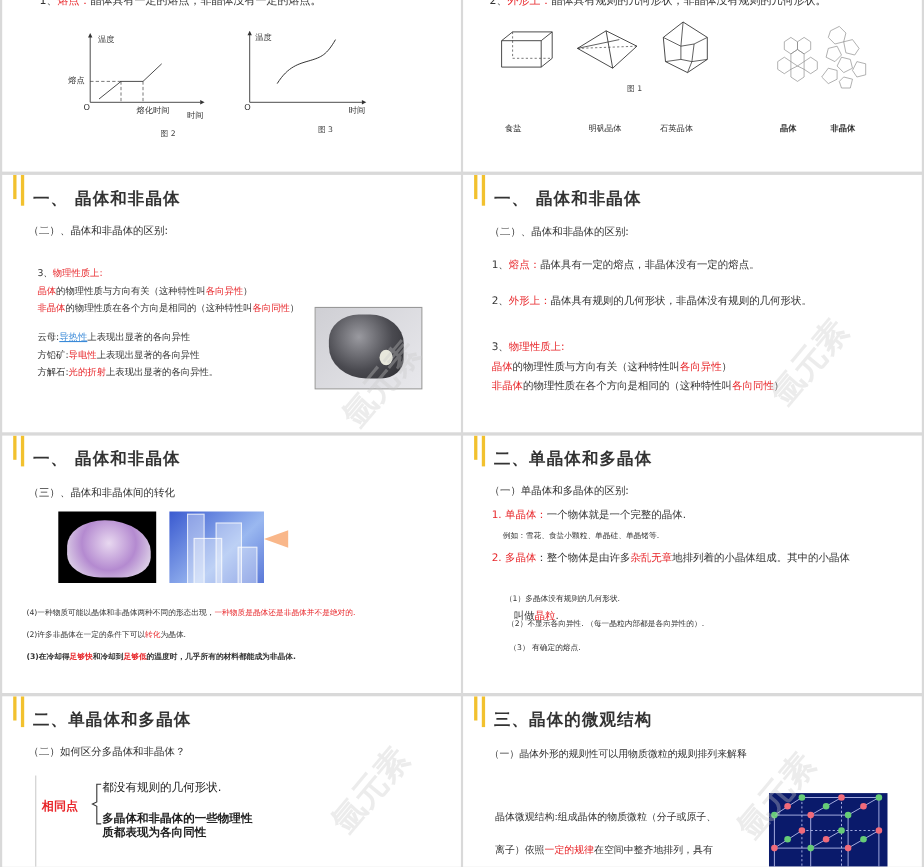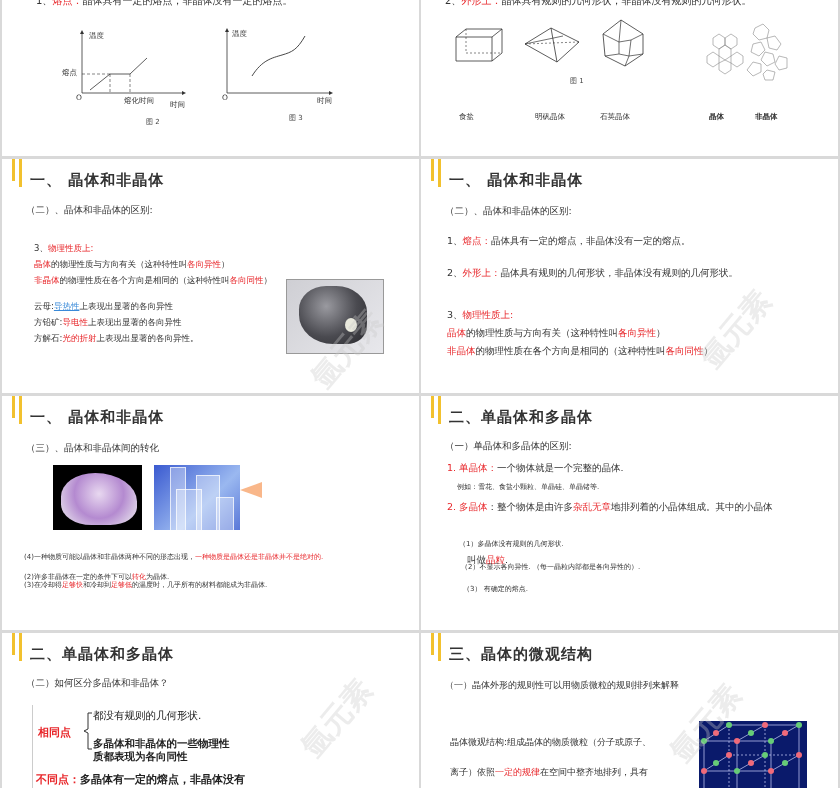--- a/index.html
+++ b/index.html
@@ -170,21 +170,21 @@
   </div>
   <div style="position:absolute;left:152px;top:69px;width:86px;height:65px;background:linear-gradient(135deg,#3a5ad0,#9ab8f0 60%,#5a78d8);overflow:hidden;">
     <div style="position:absolute;left:16px;top:2px;width:14px;height:63px;background:rgba(255,255,255,0.35);border:1px solid rgba(255,255,255,0.7);"></div>
     <div style="position:absolute;left:42px;top:10px;width:22px;height:55px;background:rgba(255,255,255,0.35);border:1px solid rgba(255,255,255,0.7);"></div>
     <div style="position:absolute;left:22px;top:24px;width:24px;height:41px;background:rgba(255,255,255,0.35);border:1px solid rgba(255,255,255,0.7);"></div>
     <div style="position:absolute;left:62px;top:32px;width:16px;height:33px;background:rgba(255,255,255,0.35);border:1px solid rgba(255,255,255,0.7);"></div>
   </div>
   <div class="tail"></div>
   <div class="t" style="left:22px;top:156px;font-size:7px;"><span>(4)一种物质可能以晶体和非晶体两种不同的形态出现，</span><span class="red">一种物质是晶体还是非晶体并不是绝对的.</span></div>
   <div class="t" style="left:22px;top:176px;font-size:7px;"><span>(2)许多非晶体在一定的条件下可以</span><span class="red">转化</span><span>为晶体.</span></div>
-  <div class="t" style="left:22px;top:184px;font-size:7px;"><span>(3)在冷却得</span><span class="red">足够快</span><span>和冷却到</span><span class="red">足够低</span><span>的温度时，几乎所有的材料都能成为非晶体.</span></div>
+  <div class="t" style="left:22px;top:196px;font-size:7px;font-weight:bold;"><span>(3)在冷却得</span><span class="red">足够快</span><span>和冷却到</span><span class="red">足够低</span><span>的温度时，几乎所有的材料都能成为非晶体.</span></div>
 </div>
 
 <div class="slide s6">
   <div class="bars">
       <i class="a"></i>
       <i class="b"></i>
     </div>
   <div class="title">二、单晶体和多晶体</div>
   <div class="sub" style="top:44px;">（一）单晶体和多晶体的区别:</div>
   <div class="tm" style="left:26px;top:66px;"><span class="red">1.</span> <span class="red">单晶体：</span><span>一个物体就是一个完整的晶体.</span></div>
@@ -204,21 +204,20 @@
   <div class="title">二、单晶体和多晶体</div>
   <div class="sub" style="top:44px;">（二）如何区分多晶体和非晶体？</div>
   <div style="position:absolute;left:30px;top:72px;width:1px;height:83px;background:#ccc;"></div>
   <div style="position:absolute;left:36px;top:92px;font-size:11px;font-weight:bold;color:#e8262a;">相同点</div>
   <svg style="position:absolute;left:80px;top:78px;" width="12" height="40">
       <path d="M10,2 L6,2 L6,18 L2,20 L6,22 L6,38 L10,38" stroke="#333" fill="none" stroke-width="1"></path>
     </svg>
   <div style="position:absolute;left:91px;top:76px;font-size:10.5px;font-weight:normal;color:#222;">都没有规则的几何形状.</div>
   <div style="position:absolute;left:91px;top:104px;font-size:10.5px;font-weight:bold;color:#222;">多晶体和非晶体的一些物理性</div>
   <div style="position:absolute;left:91px;top:117px;font-size:10.5px;font-weight:bold;color:#222;">质都表现为各向同性</div>
-  <div style="position:absolute;left:34px;top:139px;font-size:11px;font-weight:bold;white-space:nowrap;"><span class="red">不同点：</span><span style="color:#222;">多晶体有一定的熔点，非晶体没有</span></div>
   <div class="wm" style="left:290px;top:65px;">氩元素</div>
 </div>
 
 <div class="slide s8">
   <div class="bars">
       <i class="a"></i>
       <i class="b"></i>
     </div>
   <div class="title">三、晶体的微观结构</div>
   <div class="sub" style="top:46px;font-size:9px;">（一）晶体外形的规则性可以用物质微粒的规则排列来解释</div>

